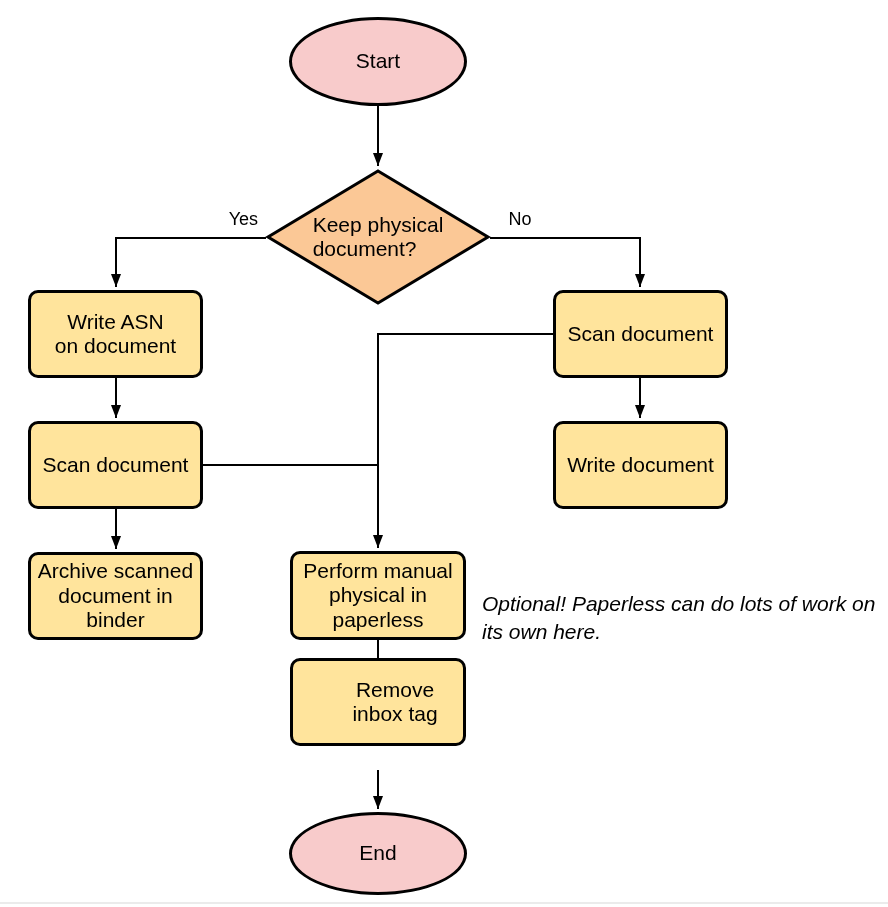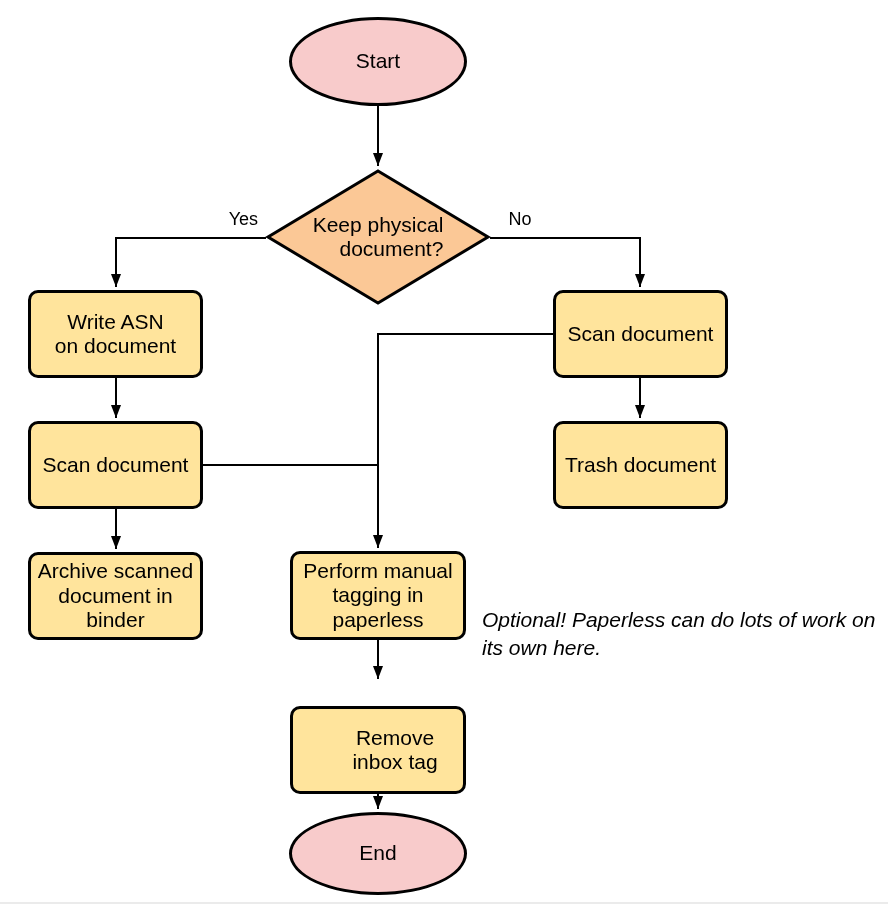--- a/index.html
+++ b/index.html
@@ -53,42 +53,41 @@
   .decision-wrap svg { position: absolute; left: 0; top: 0; overflow: visible; }
   .decision-wrap .decision-poly {
     fill: var(--decision-fill, #FBC896);
     stroke: var(--stroke, #000);
     stroke-width: 3;
   }
   .decision-wrap .node-label {
     position: absolute;
     left: 0; top: 0; width: 100%; height: 100%;
     display: flex; align-items: center; justify-content: center;
-    text-align: right;
+    text-align: left;
     font-size: 21px;
     line-height: 1.16;
   }
   .edge-label {
     position: absolute;
     width: 60px;
     text-align: center;
     font-size: 18px;
     color: var(--stroke, #000);
   }
   .note {
     position: absolute;
     left: 482px;
     top: 590px;
     width: 402px;
     font-size: 21px;
     font-style: italic;
     line-height: 1.35;
     color: var(--note-text, #000);
     white-space: pre-line;
-    margin-top: 16px;
   }
   .bottom-rule {
     position: absolute;
     left: 0;
     top: 902px;
     width: 888px;
     height: 2px;
     background: var(--bottom-rule, #EBEBEB);
   }
 </style>
@@ -140,29 +139,29 @@
   <div class="node process" style="left:28px; top:552px; width:175px; height:88px;justify-content:center;">
     <span class="node-label">Archive scanned
 document in
 binder</span>
   </div>
 
   <div class="node process" style="left:553px; top:290px; width:175px; height:88px;">
     <span class="node-label">Scan document</span>
   </div>
   <div class="node process" style="left:553px; top:421px; width:175px; height:88px;">
-    <span class="node-label">Trash document</span>
+    <span class="node-label">Write document</span>
   </div>
 
   <div class="node process" style="left:290px; top:551px; width:176px; height:89px;">
     <span class="node-label">Perform manual
-tagging in
+physical in
 paperless</span>
   </div>
-  <div class="node process" style="left:290px; top:706px; width:176px; height:88px;padding-left:34px;">
+  <div class="node process" style="left:290px; top:658px; width:176px; height:88px;padding-left:34px;">
     <span class="node-label">Remove
 inbox tag</span>
   </div>
 
   <div class="note">Optional! Paperless can do lots of work on
 its own here.</div>
 
   <div class="node terminal" style="left:289px; top:812px; width:178px; height:83px;">
     <span class="node-label">End</span>
   </div>

